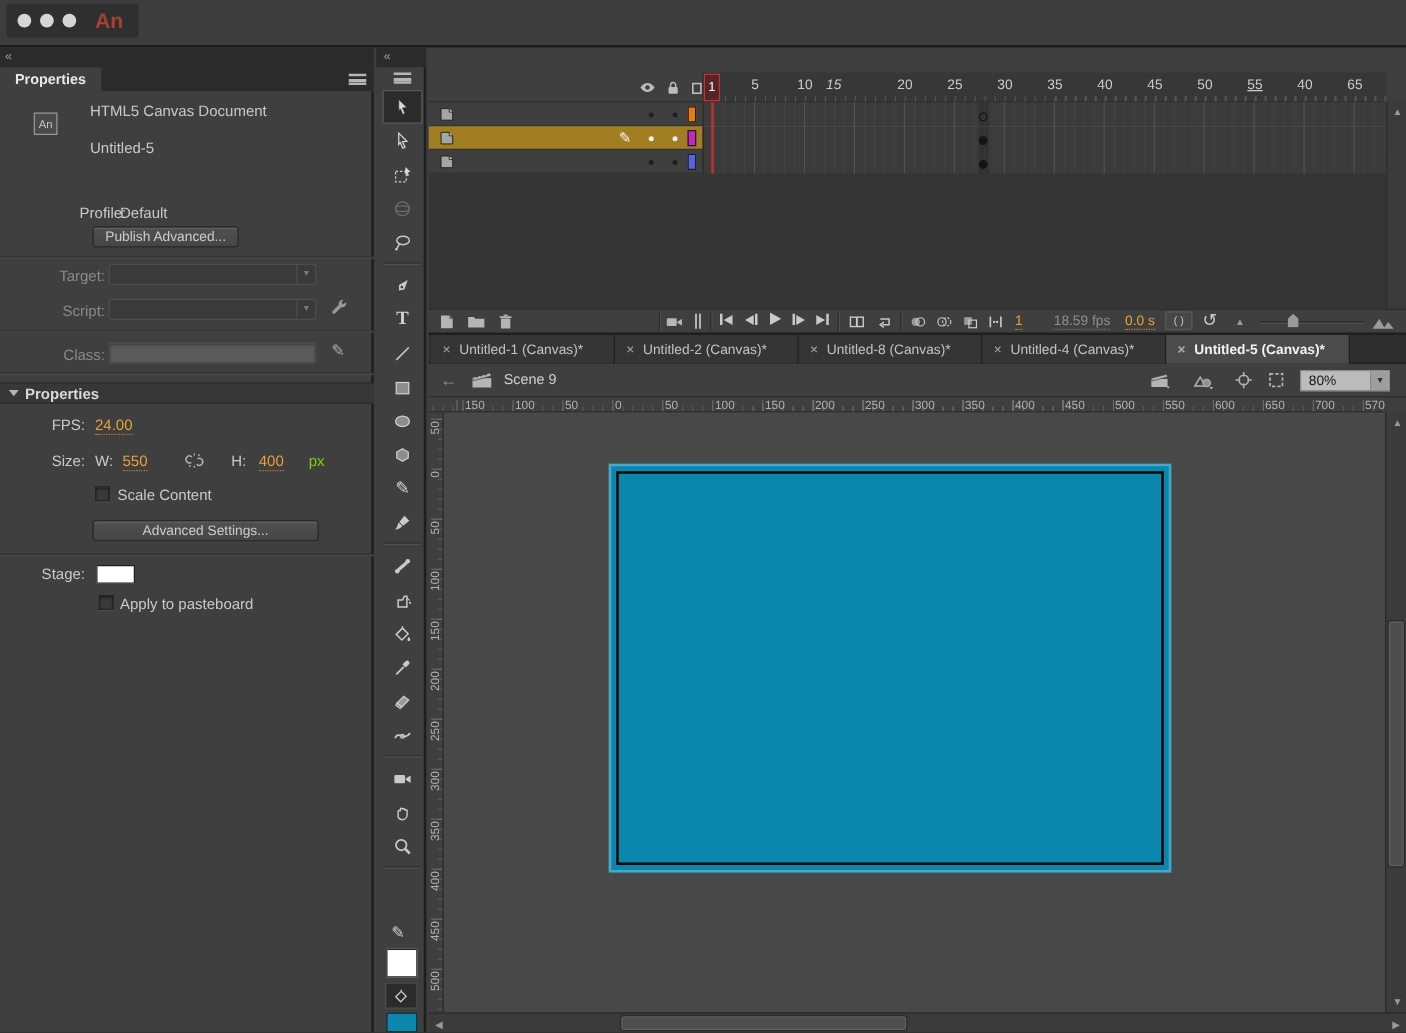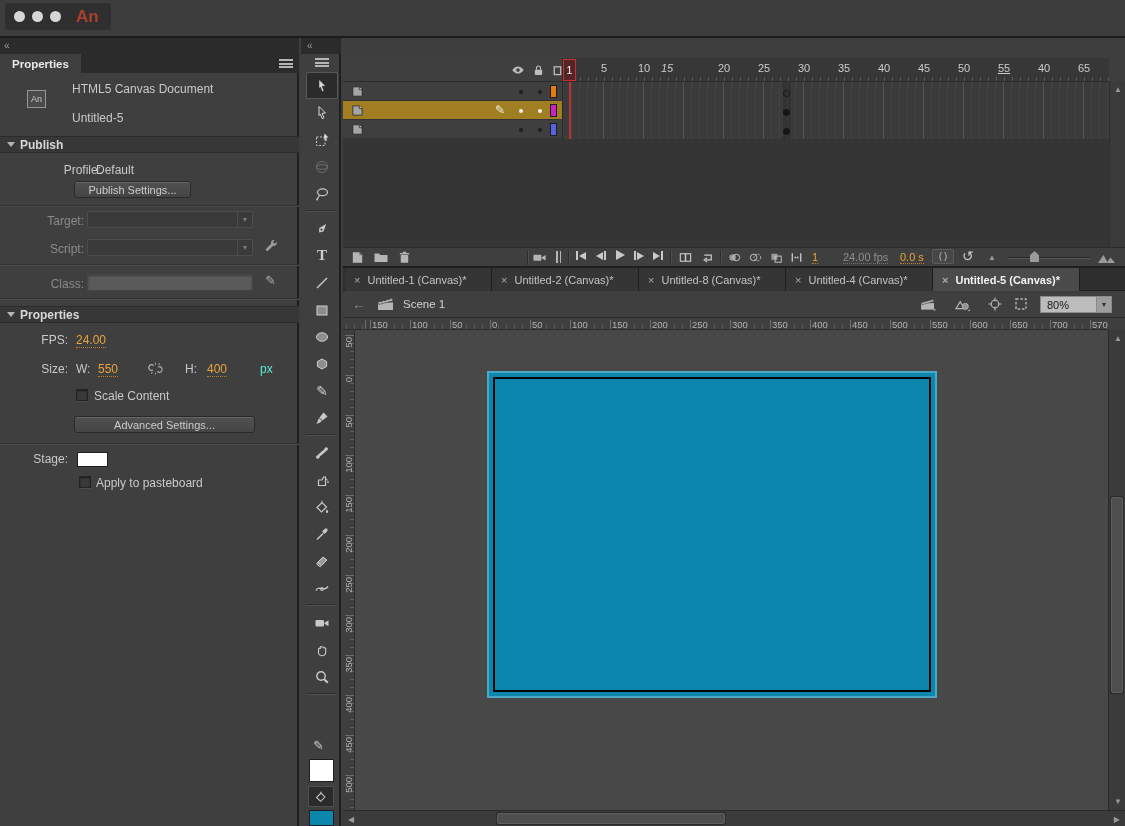--- a/index.html
+++ b/index.html
@@ -128,27 +128,23 @@
   <div class="abs strip" style="left:0;top:54px;width:299px;height:19px">
     <div class="tab active abs" style="left:0;top:0">Properties</div>
     <div class="abs hamburger" style="left:279px;top:5px"></div>
   </div>
   <div class="abs" style="left:0;top:73px;width:299px;height:753px;background:#3f3f3f;border-right:2px solid #1f1f1f"></div>
 
   <div class="abs" style="left:27px;top:90px;width:19px;height:18px;border:1px solid #979797;background:#4a4a4a;color:#c9c9c9;font-size:9px;text-align:center;line-height:16px">An</div>
   <div class="abs" style="left:72px;top:82px;color:#c9c9c9">HTML5 Canvas Document</div>
   <div class="abs" style="left:72px;top:111px;color:#c9c9c9">Untitled-5</div>
 
-  <div class="abs sechead" style="left:0;top:136px;width:299px">
-    <span class="tri-down"></span>
-    <span>Publish</span>
-  </div>
   <div class="abs rlabel" style="left:12px;top:163px;width:89px">Profile:</div>
   <div class="abs" style="left:96px;top:163px;color:#c9c9c9">Default</div>
-  <div class="abs btn" style="left:74px;top:181px;width:117px;height:17px">Publish Settings...</div>
+  <div class="abs btn" style="left:74px;top:181px;width:117px;height:17px">Publish Advanced...</div>
   <div class="abs divline" style="left:0;top:205px;width:299px"></div>
 
   <div class="abs rlabel dim" style="left:0;top:214px;width:84px">Target:</div>
   <div class="abs dd" style="left:87px;top:211px;width:166px;height:17px">
     <span class="dd-arrow">▼</span>
   </div>
   <div class="abs rlabel dim" style="left:0;top:242px;width:84px">Script:</div>
   <div class="abs dd" style="left:87px;top:239px;width:166px;height:17px">
     <span class="dd-arrow">▼</span>
   </div>
@@ -176,21 +172,21 @@
   <div class="abs hot" style="left:98px;top:362px">550</div>
   <div class="abs icn" style="left:146px;top:360px;width:18px;height:17px">
     <svg viewBox="0 0 18 16" width="17" height="15">
         <path d="M7 5 A3 3 0 0 0 3 4.6 L2.5 5.1 A3 3 0 0 0 6.3 9.6" fill="none" stroke="#b0b0b0" stroke-width="1.3"></path>
         <path d="M11 11 A3 3 0 0 0 15 11.4 L15.5 10.9 A3 3 0 0 0 11.7 6.4" fill="none" stroke="#b0b0b0" stroke-width="1.3"></path>
         <path d="M9 3.6 V1.9 M9 14.1 V12.4 M5.6 11.9 L4.6 13.4 M12.4 4.1 L13.4 2.6" stroke="#b0b0b0" stroke-width="1.1"></path>
       </svg>
   </div>
   <div class="abs" style="left:185px;top:362px;color:#c9c9c9">H:</div>
   <div class="abs hot" style="left:207px;top:362px">400</div>
-  <div class="abs" style="left:260px;top:362px;color:#5eead4">px</div>
+  <div class="abs" style="left:247px;top:362px;color:#84cc16">px</div>
 
   <div class="abs cb" style="left:76px;top:389px"></div>
   <div class="abs" style="left:94px;top:389px;color:#c9c9c9">Scale Content</div>
   <div class="abs btn" style="left:74px;top:416px;width:181px;height:17px">Advanced Settings...</div>
   <div class="abs divline" style="left:0;top:443px;width:299px"></div>
 
   <div class="abs rlabel" style="left:0;top:452px;width:68px">Stage:</div>
   <div class="abs swatch" style="left:77px;top:452px;width:31px;height:15px;background:#ffffff"></div>
   <div class="abs cb" style="left:79px;top:476px"></div>
   <div class="abs" style="left:96px;top:476px;color:#c9c9c9">Apply to pasteboard</div>
@@ -516,21 +512,21 @@
       </svg>
   </div>
   <div class="abs tbtn icn" style="left:788px;width:17px;height:16px">
     <svg viewBox="0 0 16 16" width="15" height="15">
         <path d="M3.5 3.5 V12.5 M12.5 3.5 V12.5" stroke="#c9c9c9" stroke-width="1.4"></path>
         <circle cx="6.7" cy="8" r="1" fill="#c9c9c9"></circle>
         <circle cx="9.3" cy="8" r="1" fill="#c9c9c9"></circle>
       </svg>
   </div>
   <div class="abs hot" style="left:812px;top:251px;font-size:11px">1</div>
-  <div class="abs dimhot" style="left:843px;top:251px;font-size:11px">24.00 fps</div>
+  <div class="abs dimhot" style="left:843px;top:251px;font-size:11px">18.59 fps</div>
   <div class="abs hot" style="left:900px;top:251px;font-size:11px">0.0 s</div>
   <div class="abs" style="left:932px;top:249px;width:22px;height:15px;border:1px solid #5a5a5a;background:#474747;border-radius:2px;color:#c9c9c9;font-size:8.5px;text-align:center;line-height:13px">( )</div>
   <div class="abs" style="left:962px;top:248px;color:#c9c9c9;font-size:14px">↺</div>
   <div class="abs" style="left:988px;top:253px;color:#9a9a9a;font-size:8px">▲</div>
   <div class="abs" style="left:1008px;top:257px;width:82px;height:2px;background:#262626;border-bottom:1px solid #5a5a5a"></div>
   <div class="abs" style="left:1030px;top:251px;width:9px;height:11px;background:#9a9a9a;clip-path:polygon(50% 0,100% 38%,100% 100%,0 100%,0 38%)"></div>
   <div class="abs icn" style="left:1096px;top:249px;width:21px;height:15px">
     <svg viewBox="0 0 20 14" width="20" height="14">
         <path d="M1 13 L6.5 5 L11 13 Z" fill="#9a9a9a"></path>
         <path d="M9.5 13 L13.5 7.5 L18 13 Z" fill="#9a9a9a"></path>
@@ -562,21 +558,21 @@
 
   <div class="abs" style="left:343px;top:292px;width:782px;height:26px;background:#3f3f3f;border-bottom:1px solid #2a2a2a"></div>
   <div class="abs" style="left:352px;top:296px;color:#8f8f8f;font-size:14px;font-weight:bold">←</div>
   <div class="abs icn" style="left:376px;top:296px;width:19px;height:16px">
     <svg viewBox="0 0 18 14" width="18" height="14">
         <rect x="1" y="5.5" width="15" height="7.5" fill="#b5b5b5"></rect>
         <path d="M1 5 L15.2 1.2 L16 3.8 L1.8 7.5 Z" fill="#b5b5b5" stroke="#3f3f3f" stroke-width="0.6"></path>
         <path d="M3.5 4.6 L5.5 4 M7 3.7 L9 3.1 M10.5 2.8 L12.5 2.2" stroke="#3f3f3f" stroke-width="1.1"></path>
       </svg>
   </div>
-  <div class="abs" style="left:403px;top:298px;color:#d2d2d2;font-size:11.5px">Scene 1</div>
+  <div class="abs" style="left:403px;top:298px;color:#d2d2d2;font-size:11.5px">Scene 9</div>
   <div class="abs icn" style="left:918px;top:296px;width:20px;height:16px">
     <svg viewBox="0 0 18 14" width="17" height="13">
         <rect x="1" y="5.5" width="14" height="7" fill="#b5b5b5"></rect>
         <path d="M1 5 L14.2 1.5 L15 3.8 L1.8 7.2 Z" fill="#b5b5b5" stroke="#3f3f3f" stroke-width="0.6"></path>
         <path d="M14 12 l3 0 -1.5 2 Z" fill="#b5b5b5"></path>
       </svg>
   </div>
   <div class="abs icn" style="left:952px;top:296px;width:20px;height:16px">
     <svg viewBox="0 0 18 16" width="17" height="15">
         <path d="M2 12.5 L6.5 5 L11 12.5 Z" fill="none" stroke="#b5b5b5" stroke-width="1.3"></path>

